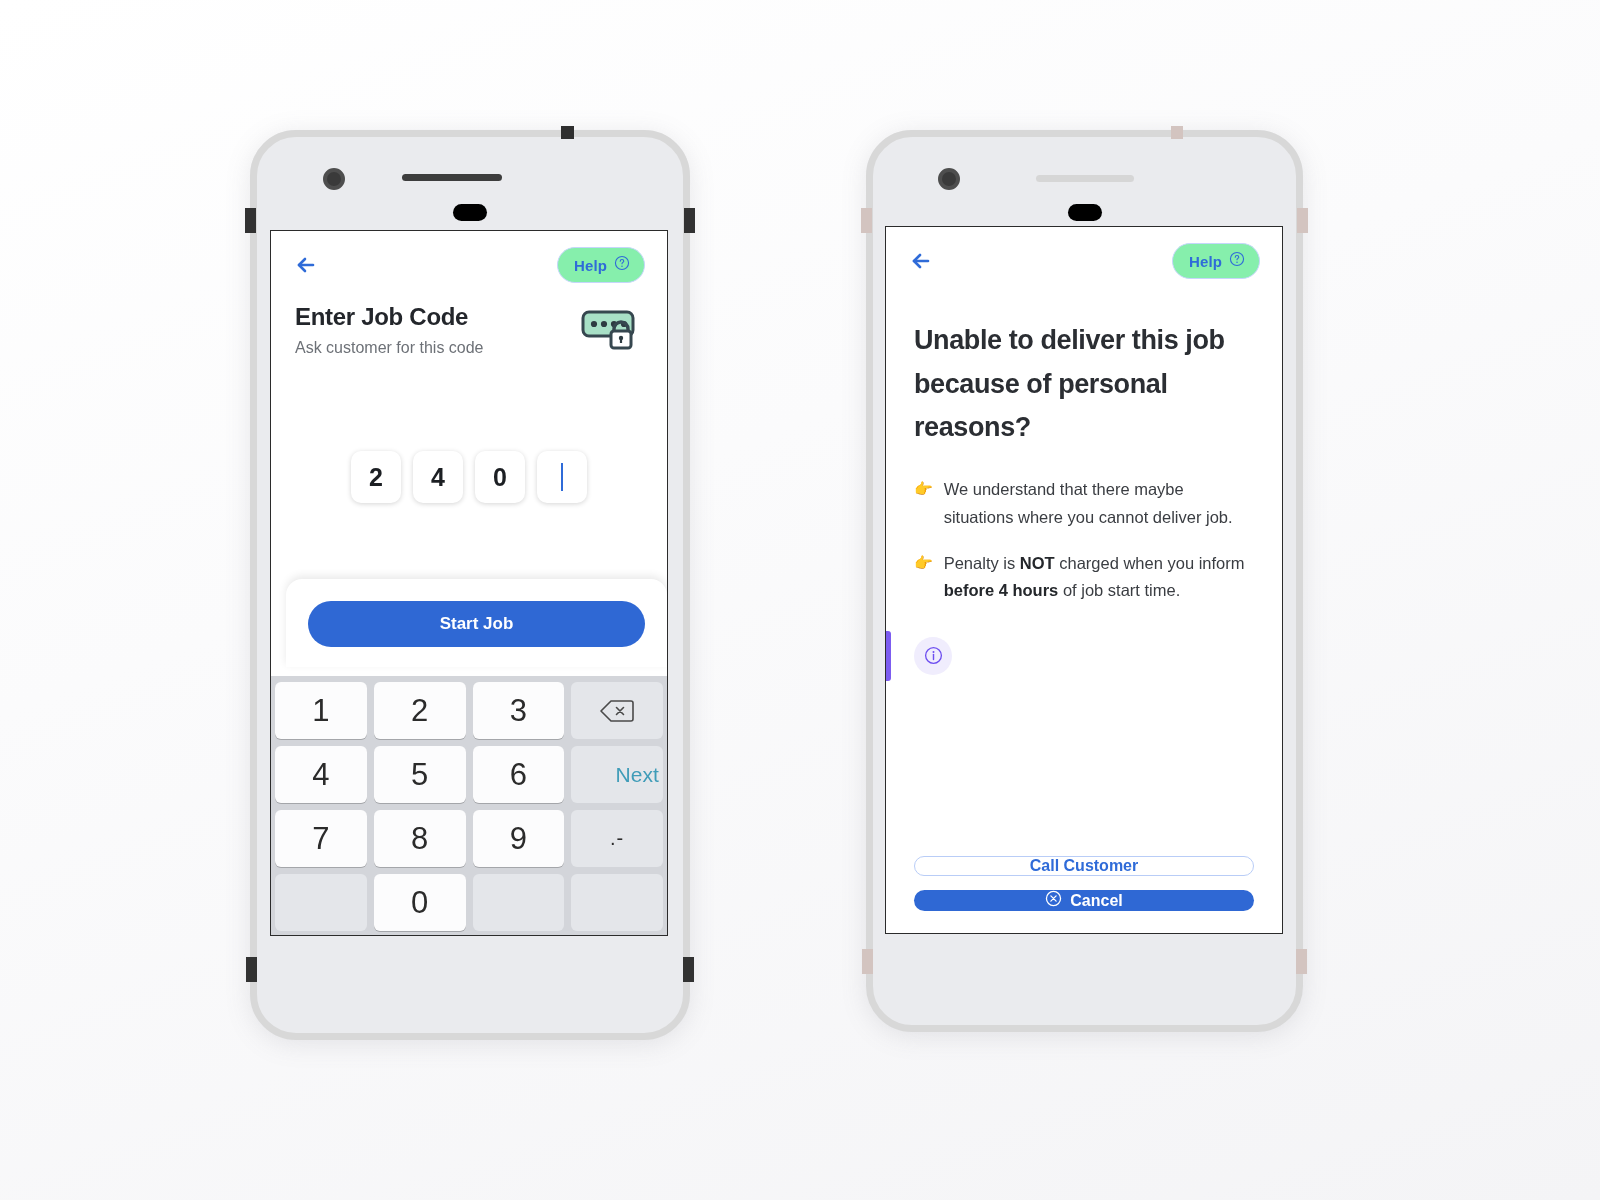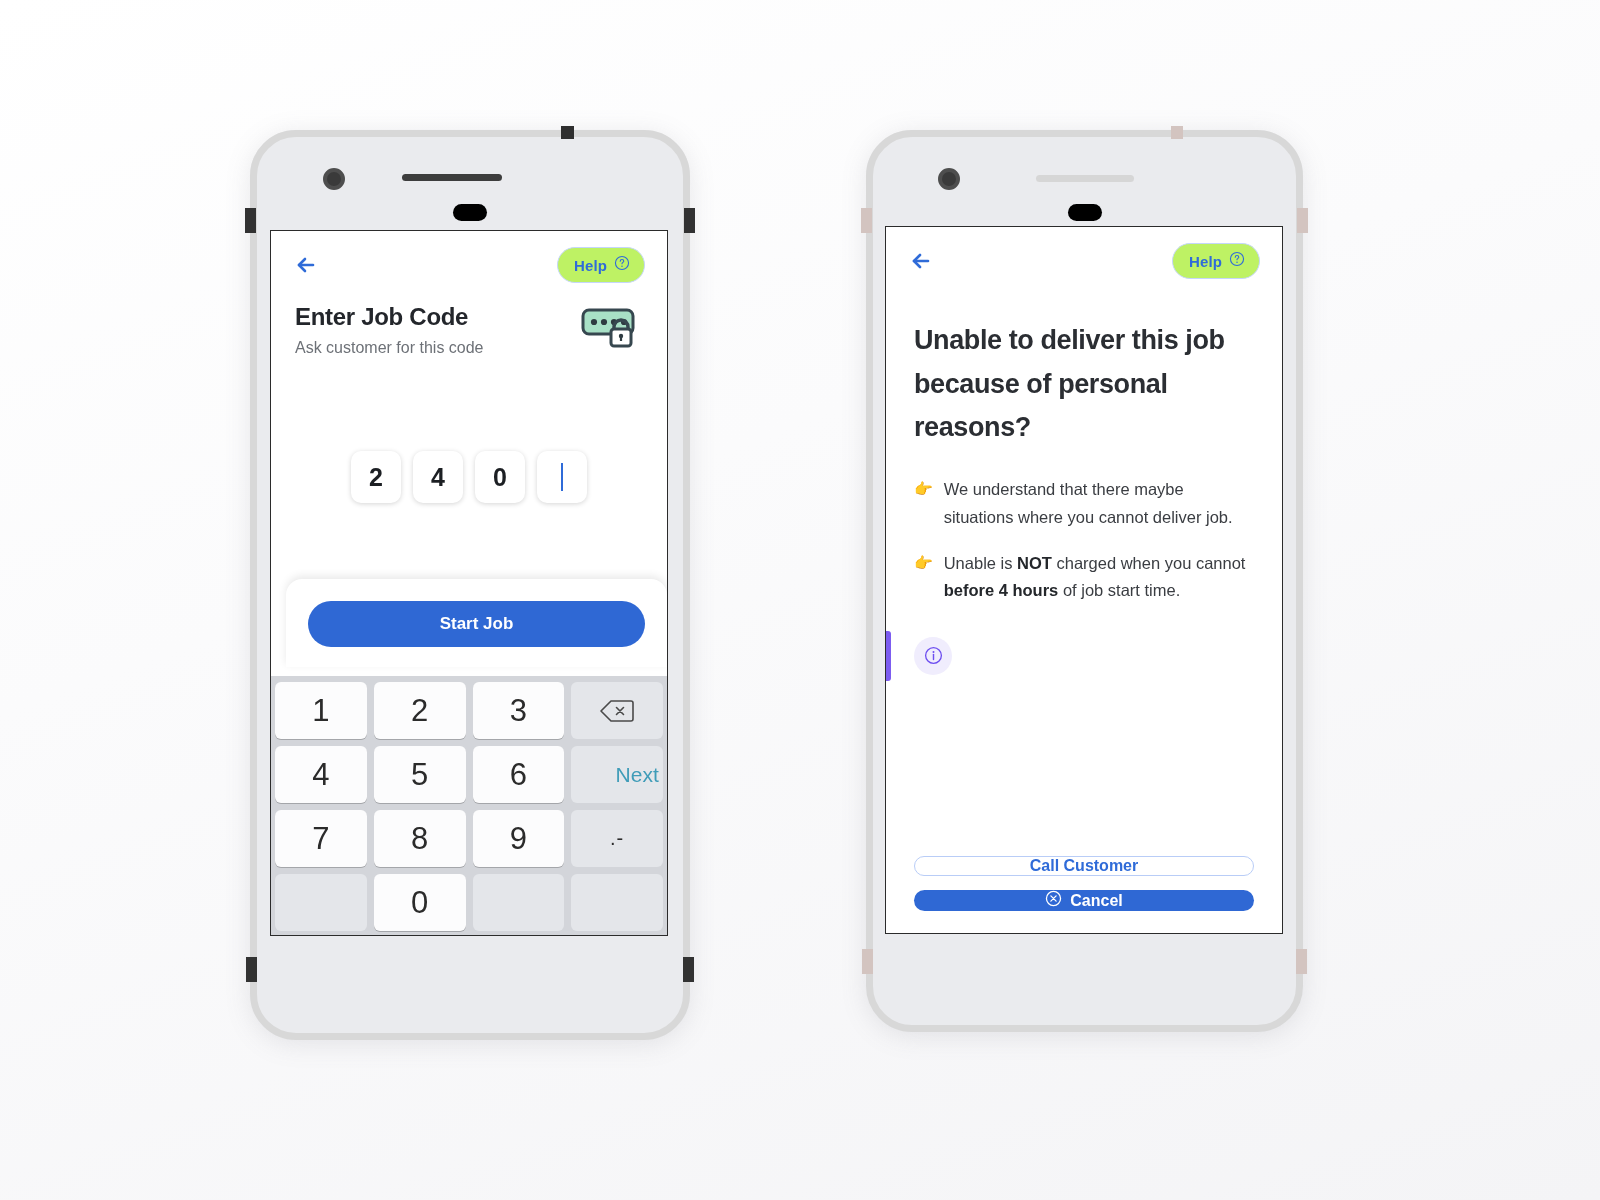--- a/index.html
+++ b/index.html
@@ -81,34 +81,34 @@
     display: flex; align-items: center; justify-content: center;
     cursor: pointer;
   }
   .help-pill {
     display: inline-flex;
     align-items: center;
     gap: 7px;
     border: 1.5px solid #c5d6fb;
     border-radius: 22px;
     padding: 7px 14px 7px 16px;
-    background: #bef264;
+    background: #86efac;
     cursor: pointer;
   }
   .help-pill .help-label {
     color: #2f6bd8;
     font-weight: 700;
     font-size: 15px;
     letter-spacing: .1px;
   }
 
   
   .jobcode-head {
     display: flex;
-    align-items: flex-start;
+    align-items: flex-end;
     justify-content: space-between;
     padding: 14px 22px 0 24px;
     gap: 36px;
   }
   .jobcode-title {
     font-size: 24px;
     font-weight: 700;
     color: #23262b;
     letter-spacing: -0.3px;
   }
@@ -422,21 +422,21 @@
 
     <div class="rs-body">
       <div class="rs-title">Unable to deliver this job because of personal reasons?</div>
       <div class="bullets" id="bullets">
           <div class="bullet">
             <span class="hand">👉</span>
             <span><span>We understand that there maybe situations where you cannot deliver job.</span></span>
           </div>
           <div class="bullet">
             <span class="hand">👉</span>
-            <span><span>Unable is </span><b>NOT</b><span> charged when you cannot </span><b>before 4 hours</b><span> of job start time.</span></span>
+            <span><span>Penalty is </span><b>NOT</b><span> charged when you inform </span><b>before 4 hours</b><span> of job start time.</span></span>
           </div>
         </div>
 
       <div class="callout">
         <div class="callout-bar"></div>
         <div class="info-circle">
           <svg width="19" height="19" viewBox="0 0 20 20" fill="none">
             <circle cx="10" cy="10" r="8.3" stroke="#6d4ef0" stroke-width="1.4"></circle>
             <circle cx="10" cy="6.2" r="1.05" fill="#6d4ef0"></circle>
             <path d="M10 9v5.3" stroke="#6d4ef0" stroke-width="1.5" stroke-linecap="round"></path>

